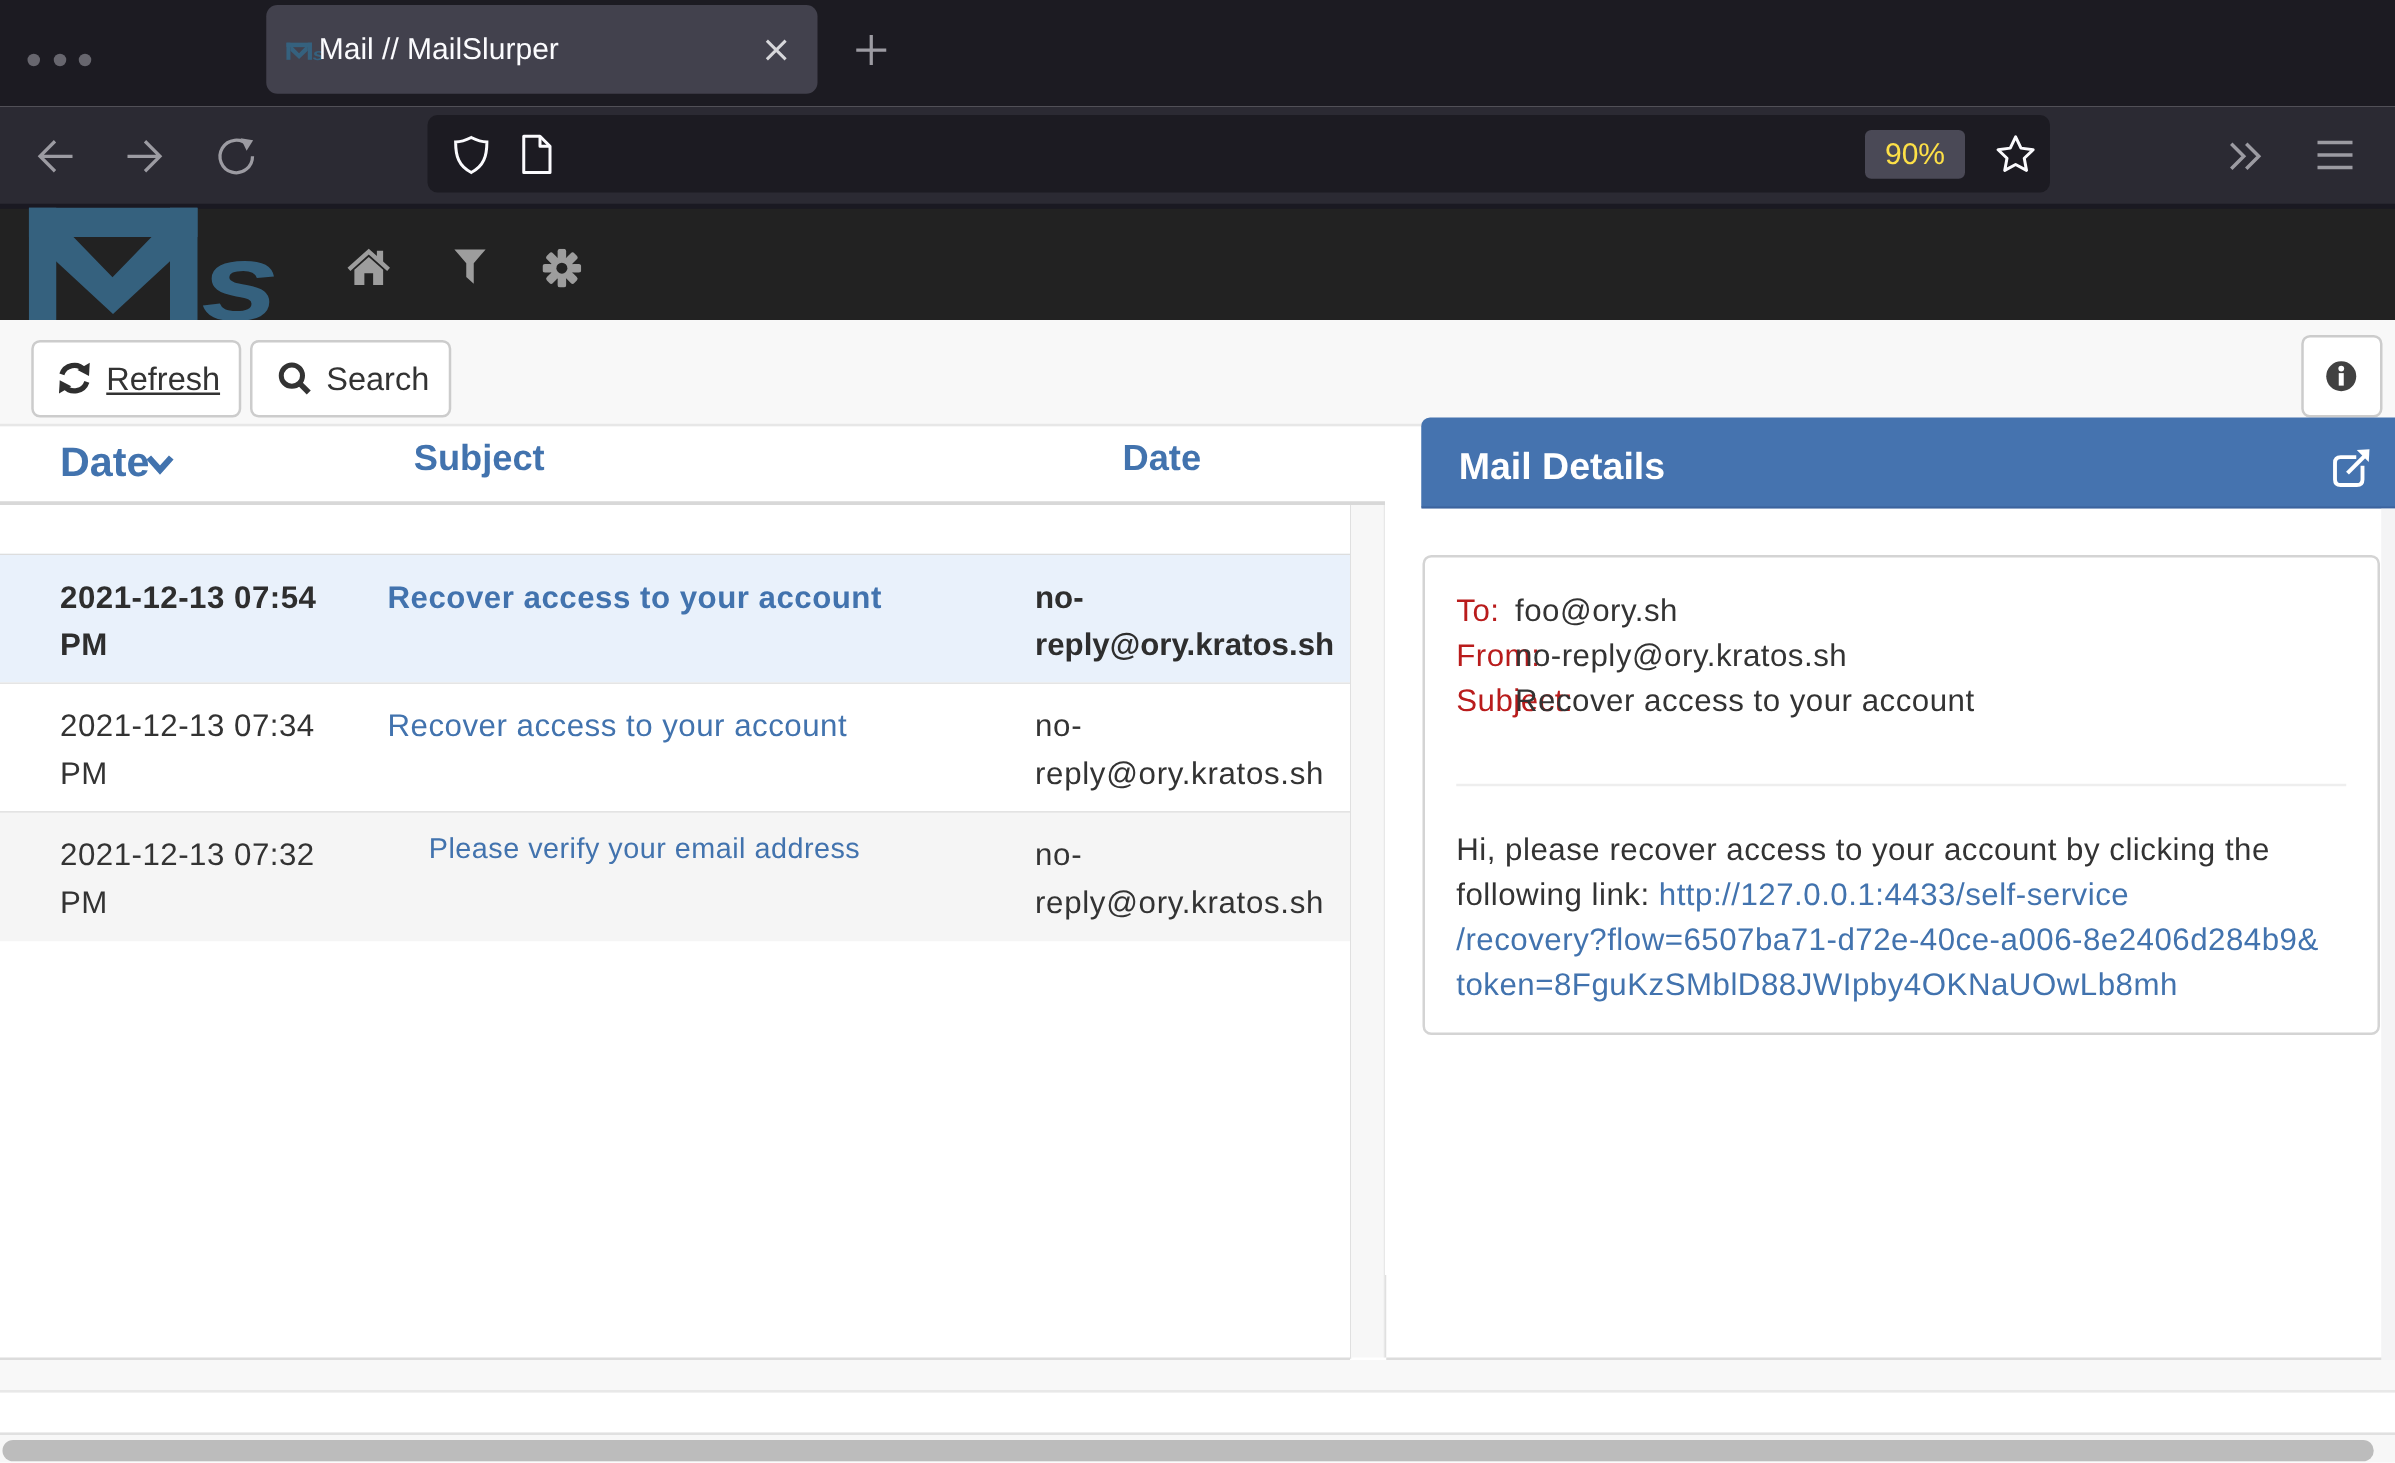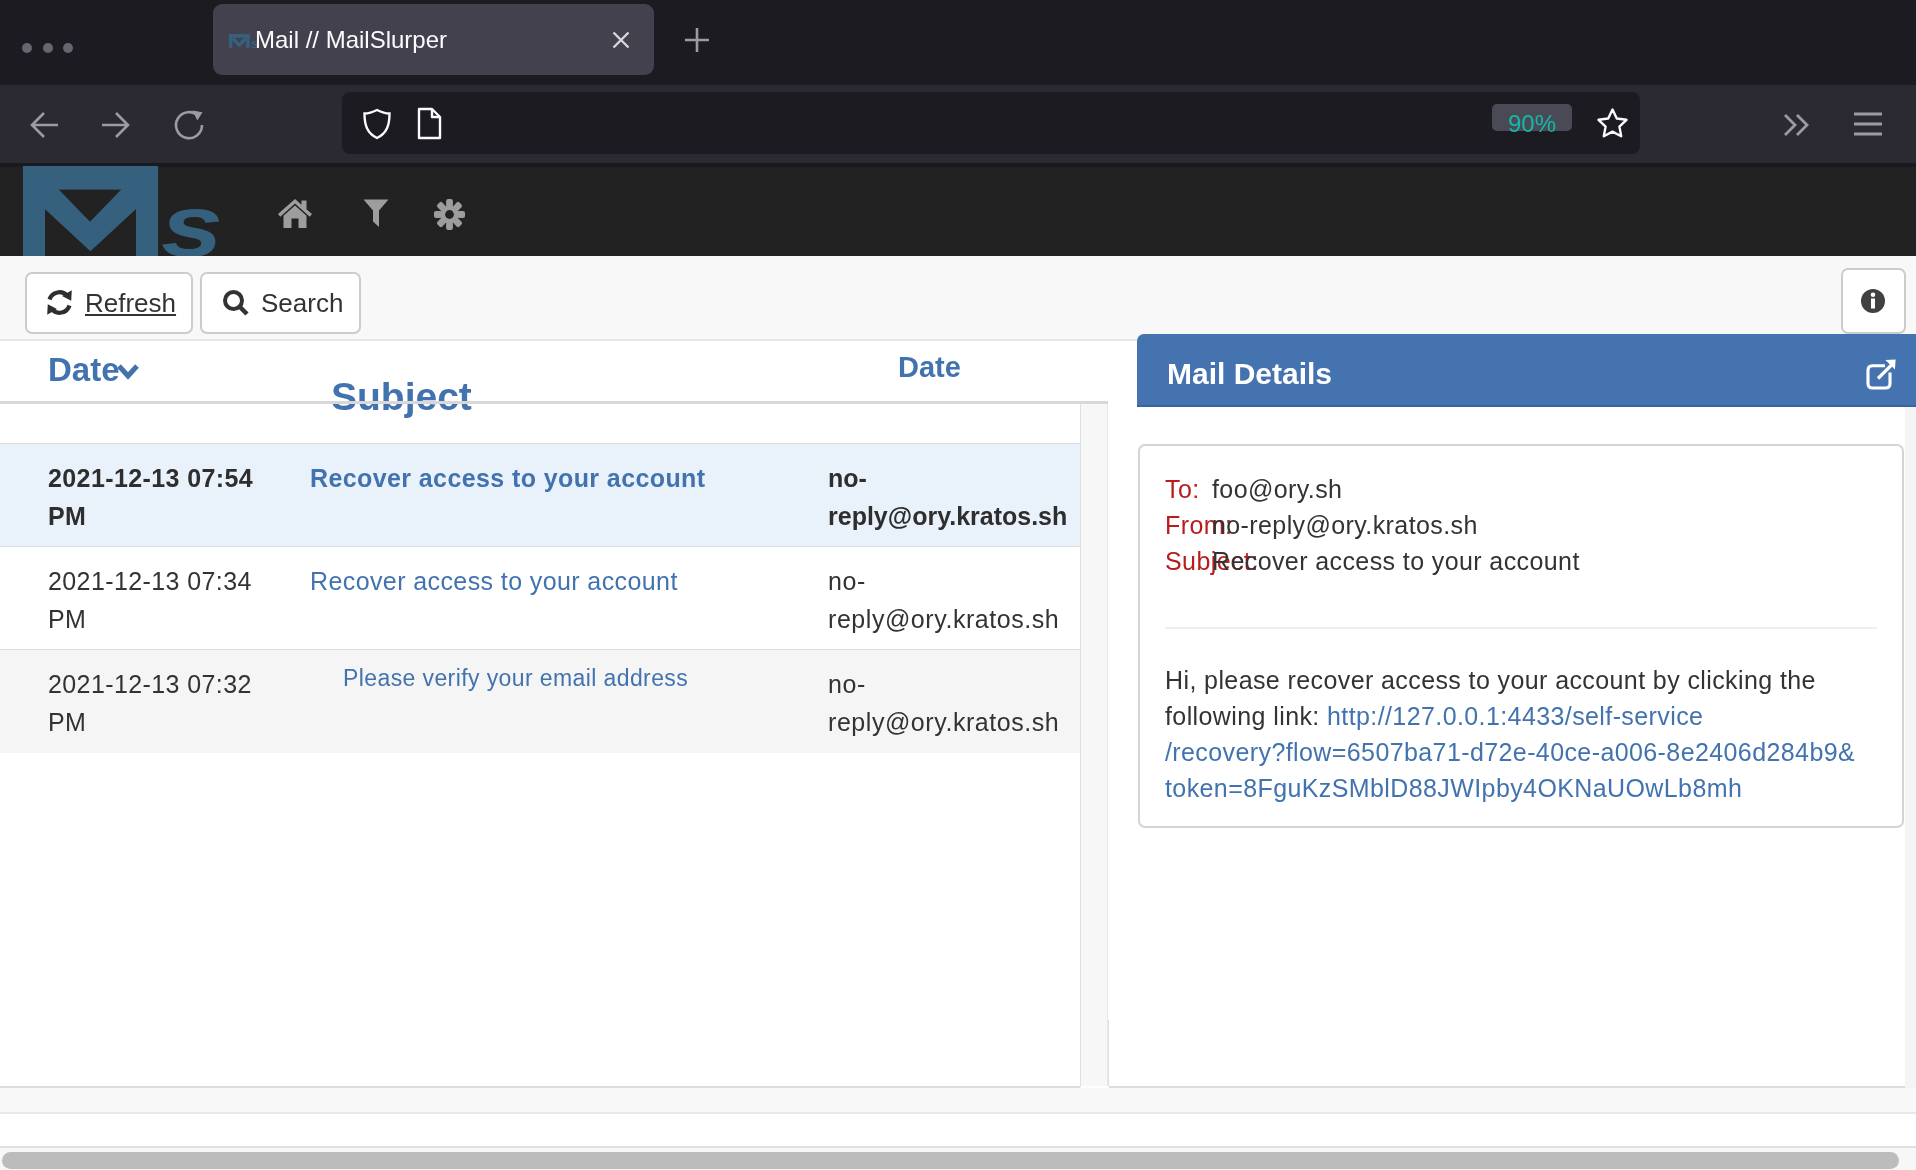--- a/index.html
+++ b/index.html
@@ -45,21 +45,21 @@
       <path d="M19.5 1.5 L29.5 3.2 L24.3 11.5 Z" fill="#9c9ba2"></path>
     </svg>
   <div class="abs" id="urlfield" style="left:342px;top:92px;width:1298px;height:62px;background:#1c1b22;border-radius:8px;"></div>
   <svg class="abs" style="left:362px;top:108px;" width="30" height="32" viewBox="0 0 30 32">
       <path d="M15 2 C 10 4.5, 5 5.5, 2.5 5.5 C 2.5 17, 5 25, 15 30 C 25 25, 27.5 17, 27.5 5.5 C 25 5.5, 20 4.5, 15 2 Z" stroke="#fbfbfe" stroke-width="2.4" fill="none"></path>
     </svg>
   <svg class="abs" style="left:416px;top:107px;" width="27" height="33" viewBox="0 0 27 33">
       <path d="M3 2 H16 L24 10 V31 H3 Z" stroke="#fbfbfe" stroke-width="2.4" fill="none" stroke-linejoin="round"></path>
       <path d="M16 2 V10 H24" stroke="#fbfbfe" stroke-width="2.4" fill="none" stroke-linejoin="round"></path>
     </svg>
-  <div class="abs" style="left:1492px;top:104px;width:80px;height:27px;background:#4a4956;border-radius:5px;color:#14b8a6;font-size:24px;text-align:center;line-height:39px;">90%</div>
+  <div class="abs" style="left:1492px;top:104px;width:80px;height:39px;background:#4a4956;border-radius:5px;color:#fde047;font-size:24px;text-align:center;line-height:39px;">90%</div>
   <svg class="abs" style="left:1596px;top:107px;" width="33" height="33" viewBox="0 0 33 33">
       <path d="M16.5 2.5 L20.8 11.5 L30.5 12.8 L23.4 19.6 L25.2 29.3 L16.5 24.6 L7.8 29.3 L9.6 19.6 L2.5 12.8 L12.2 11.5 Z" stroke="#fbfbfe" stroke-width="2.4" fill="none" stroke-linejoin="round"></path>
     </svg>
   <svg class="abs" style="left:1781px;top:111px;" width="32" height="28" viewBox="0 0 32 28">
       <path d="M4 4 L14 14 L4 24 M16 4 L26 14 L16 24" stroke="#9c9ba2" stroke-width="2.8" fill="none"></path>
     </svg>
   <svg class="abs" style="left:1852px;top:110px;" width="32" height="28" viewBox="0 0 32 28">
       <path d="M2 4 H30 M2 14 H30 M2 24 H30" stroke="#9c9ba2" stroke-width="2.8" fill="none"></path>
     </svg>
 
@@ -123,21 +123,21 @@
   <svg class="abs" style="left:1860px;top:288px;" width="26" height="26" viewBox="0 0 26 26">
       <circle cx="13" cy="13" r="12" fill="#414141"></circle>
       <rect x="11" y="10.5" width="4" height="10" fill="#fff"></rect>
       <circle cx="13" cy="6.8" r="2.3" fill="#fff"></circle>
     </svg>
 
   <div class="abs" style="left:48px;top:351px;font-size:33px;font-weight:bold;color:#4273ae;">Date</div>
   <svg class="abs" style="left:116px;top:363px;" width="24" height="17" viewBox="0 0 24 17">
       <path d="M3 3 L12 13 L21 3" stroke="#4273ae" stroke-width="5" fill="none"></path>
     </svg>
-  <div class="abs" style="left:331px;top:351px;font-size:39px;font-weight:bold;color:#4273ae;margin-top:24px;">Subject</div>
+  <div class="abs" style="left:331px;top:351px;font-size:29px;font-weight:bold;color:#4273ae;">Subject</div>
   <div class="abs" style="left:898px;top:351px;font-size:29px;font-weight:bold;color:#4273ae;">Date</div>
   <div class="abs" style="left:0;top:401px;width:1108px;height:3px;background:#d8d8d8;"></div>
 
   <div class="abs" id="row1" style="left:0;top:443px;width:1080px;height:103px;background:#e9f1fb;border-top:1px solid #ddd;"></div>
   <div class="abs" id="row2" style="left:0;top:546px;width:1080px;height:103px;background:#fff;border-top:1px solid #ddd;"></div>
   <div class="abs" id="row3" style="left:0;top:649px;width:1080px;height:104px;background:#f5f5f5;border-top:1px solid #ddd;"></div>
 
   <div class="abs" style="left:48px;top:459px;font-size:25px;line-height:38px;letter-spacing:0.4px;font-weight:bold;color:#2e2e2e;">2021-12-13 07:54<br>PM</div>
   <div class="abs" style="left:310px;top:459px;font-size:25px;line-height:38px;letter-spacing:0.4px;font-weight:bold;color:#4273ae;">Recover access to your account</div>
   <div class="abs" style="left:828px;top:459px;font-size:25px;line-height:38px;font-weight:bold;color:#2e2e2e;">no-<br>reply@ory.kratos.sh</div>

